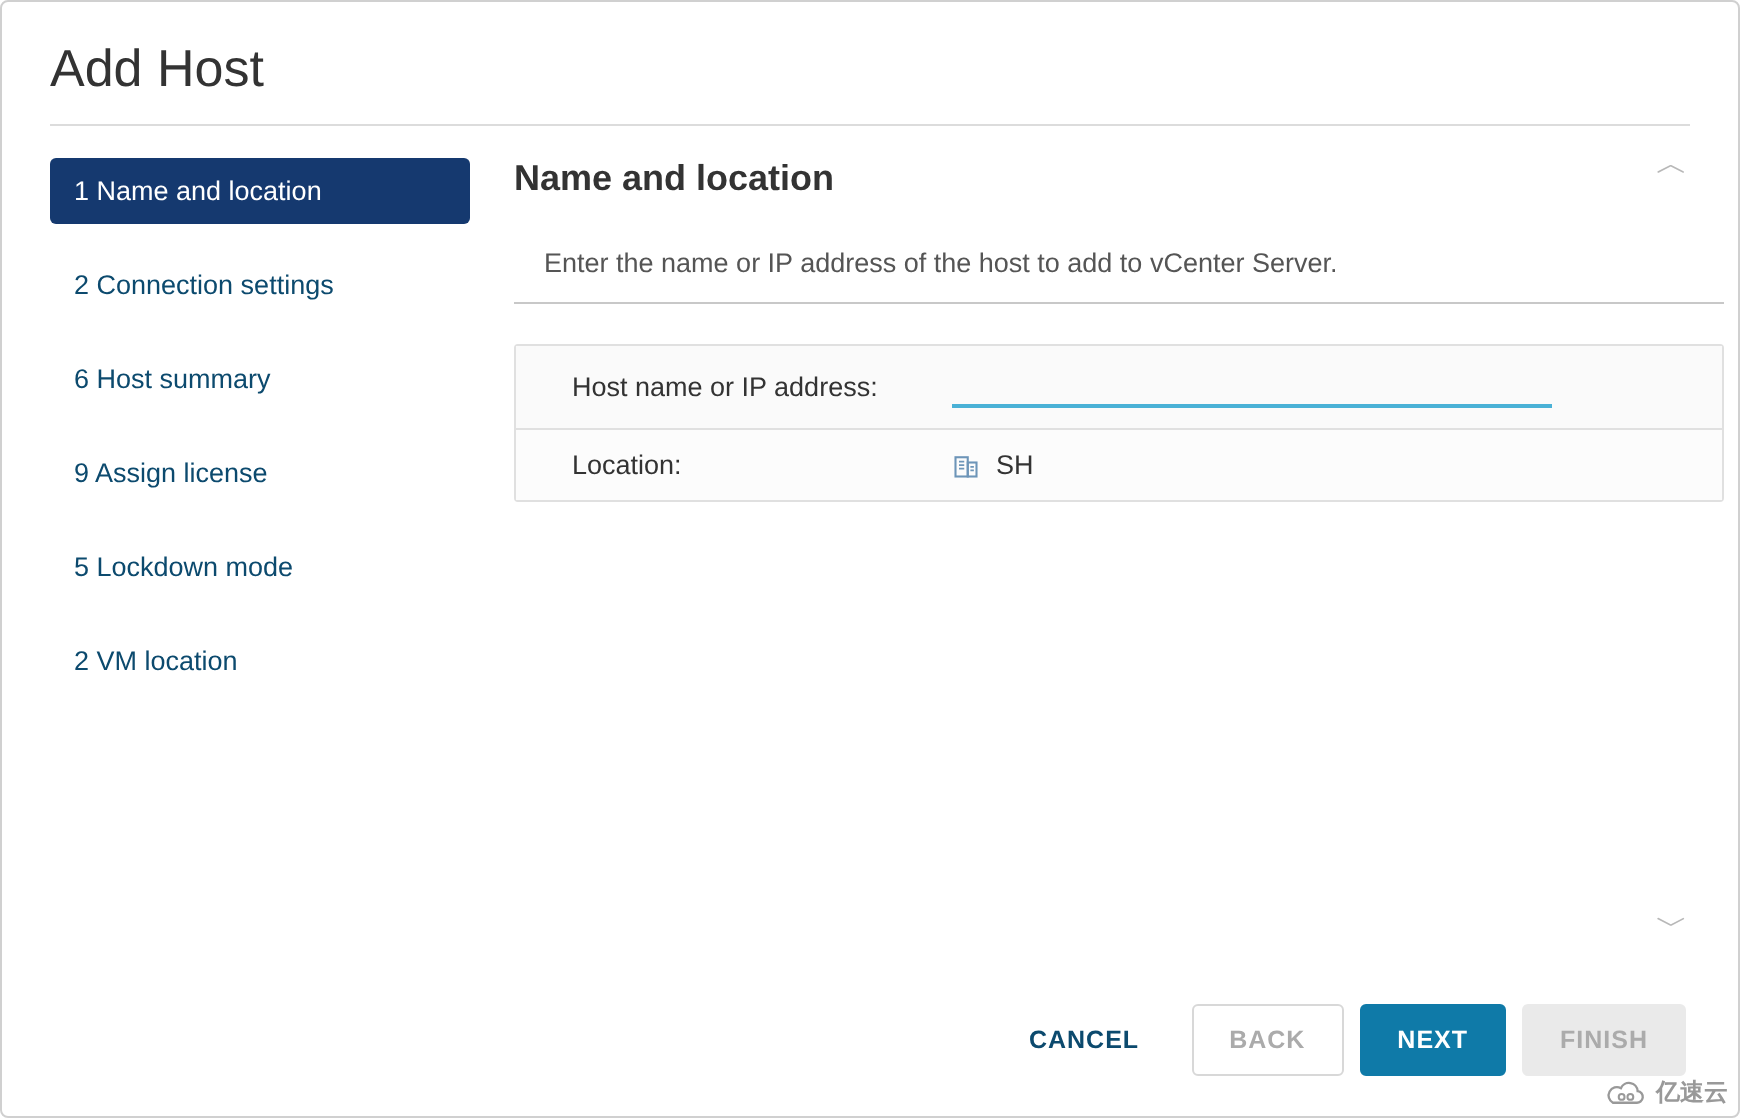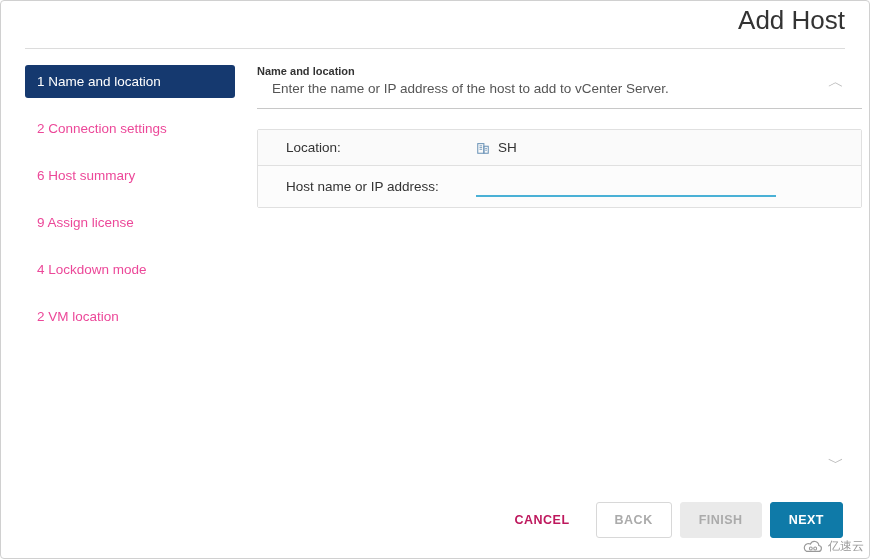--- a/index.html
+++ b/index.html
@@ -17,22 +17,21 @@
     }
     .dialog {
       width: 100%;
       height: 100%;
       border: 1px solid #d0d0d0;
       border-radius: 4px;
       display: flex;
       flex-direction: column;
     }
     .dialog-header {
-      padding: 4px 24px 12px 24px;
-      text-align: right;
+      padding: 18px 24px 12px 24px;
     }
     .dialog-title {
       font-size: 26px;
       font-weight: 300;
       color: #333;
     }
     .separator {
       border: none;
       border-top: 1px solid #dcdcdc;
       margin: 0 24px;
@@ -44,40 +43,40 @@
       overflow: hidden;
       position: relative;
     }
     .sidebar {
       width: 210px;
       flex-shrink: 0;
     }
     .step {
       padding: 9px 12px;
       font-size: 13.5px;
-      color: #ec4899;
+      color: #0c4a6e;
       border-radius: 3px;
       margin-bottom: 14px;
       cursor: default;
     }
     .step.active {
       background: #15396f;
       color: #ffffff;
       font-weight: 500;
     }
     .content {
       flex: 1;
       padding-left: 22px;
       position: relative;
     }
     .content-title {
-      font-size: 11px;
+      font-size: 18px;
       font-weight: 600;
       color: #333;
-      margin-bottom: 4px;
+      margin-bottom: 24px;
     }
     .content-desc {
       font-size: 13.5px;
       color: #555;
       margin-bottom: 12px;
       margin-left: 15px;
     }
     .content-sep {
       border: none;
       border-top: 1px solid #c8c8c8;
@@ -152,21 +151,21 @@
       font-size: 12.5px;
       font-weight: 600;
       letter-spacing: 0.5px;
       padding: 10px 18px;
       border: 1px solid transparent;
       border-radius: 3px;
       cursor: pointer;
       background: transparent;
     }
     .btn-cancel {
-      color: #be185d;
+      color: #0c4a6e;
       border: none;
     }
     .btn-back {
       color: #ababab;
       border: 1px solid #d8d8d8;
       background: #fff;
       cursor: default;
     }
     .btn-next {
       color: #ffffff;
@@ -181,21 +180,21 @@
     }
     .watermark {
       position: absolute;
       right: 6px;
       bottom: 4px;
       display: flex;
       align-items: center;
       gap: 4px;
       font-size: 12px;
       color: #999;
-      font-weight: 400;
+      font-weight: 700;
     }
     .watermark svg {
       width: 22px;
       height: 16px;
     }
   </style>
 </head>
 <body>
 
 <div class="dialog">
@@ -207,62 +206,62 @@
   <span class="scroll-arrow scroll-up">︿</span>
   <span class="scroll-arrow scroll-down">﹀</span>
 
   <div class="dialog-body">
 
     <div class="sidebar">
       <div class="step active">1 Name and location</div>
       <div class="step">2 Connection settings</div>
       <div class="step">6 Host summary</div>
       <div class="step">9 Assign license</div>
-      <div class="step">4 Lockdown mode</div>
+      <div class="step">5 Lockdown mode</div>
       <div class="step">2 VM location</div>
     </div>
 
     <div class="content">
       <div class="content-title">Name and location</div>
       <div class="content-desc">Enter the name or IP address of the host to add to vCenter Server.</div>
       <hr class="content-sep">
 
       <div class="form-table">
+        <div class="form-row">
+          <div class="form-label">Host name or IP address:</div>
+          <div class="form-value">
+            <input type="text" class="hostname-input" value="" style="">
+          </div>
+        </div>
         <div class="form-row">
           <div class="form-label">Location:</div>
           <div class="form-value">
             <span class="building-icon">
               <svg viewBox="0 0 16 16">
                 <rect x="2" y="3" width="7" height="11" fill="none" stroke="#6d95b8" stroke-width="1.2"></rect>
                 <rect x="9" y="6" width="5" height="8" fill="none" stroke="#6d95b8" stroke-width="1.2"></rect>
                 <line x1="4" y1="5.5" x2="7" y2="5.5" stroke="#6d95b8" stroke-width="1"></line>
                 <line x1="4" y1="7.5" x2="7" y2="7.5" stroke="#6d95b8" stroke-width="1"></line>
                 <line x1="4" y1="9.5" x2="7" y2="9.5" stroke="#6d95b8" stroke-width="1"></line>
                 <line x1="10.5" y1="8.5" x2="12.5" y2="8.5" stroke="#6d95b8" stroke-width="1"></line>
                 <line x1="10.5" y1="10.5" x2="12.5" y2="10.5" stroke="#6d95b8" stroke-width="1"></line>
               </svg>
             </span>
             <span class="location-value">SH</span>
           </div>
         </div>
-        <div class="form-row">
-          <div class="form-label">Host name or IP address:</div>
-          <div class="form-value">
-            <input type="text" class="hostname-input" value="" style="">
-          </div>
-        </div>
       </div>
     </div>
   </div>
 
   <div class="footer">
     <button class="btn btn-cancel">CANCEL</button>
     <button class="btn btn-back">BACK</button>
+    <button class="btn btn-next">NEXT</button>
     <button class="btn btn-finish">FINISH</button>
-    <button class="btn btn-next">NEXT</button>
   </div>
 
   <div class="watermark">
     <svg viewBox="0 0 30 22">
       <path d="M23 9a6 6 0 0 0-11.5-2A5 5 0 0 0 6 17h16a4 4 0 0 0 1-8z" fill="none" stroke="#999" stroke-width="1.6"></path>
       <circle cx="12" cy="13" r="2" fill="none" stroke="#999" stroke-width="1.4"></circle>
       <circle cx="18" cy="13" r="2" fill="none" stroke="#999" stroke-width="1.4"></circle>
     </svg>
     <span>亿速云</span>
   </div>

